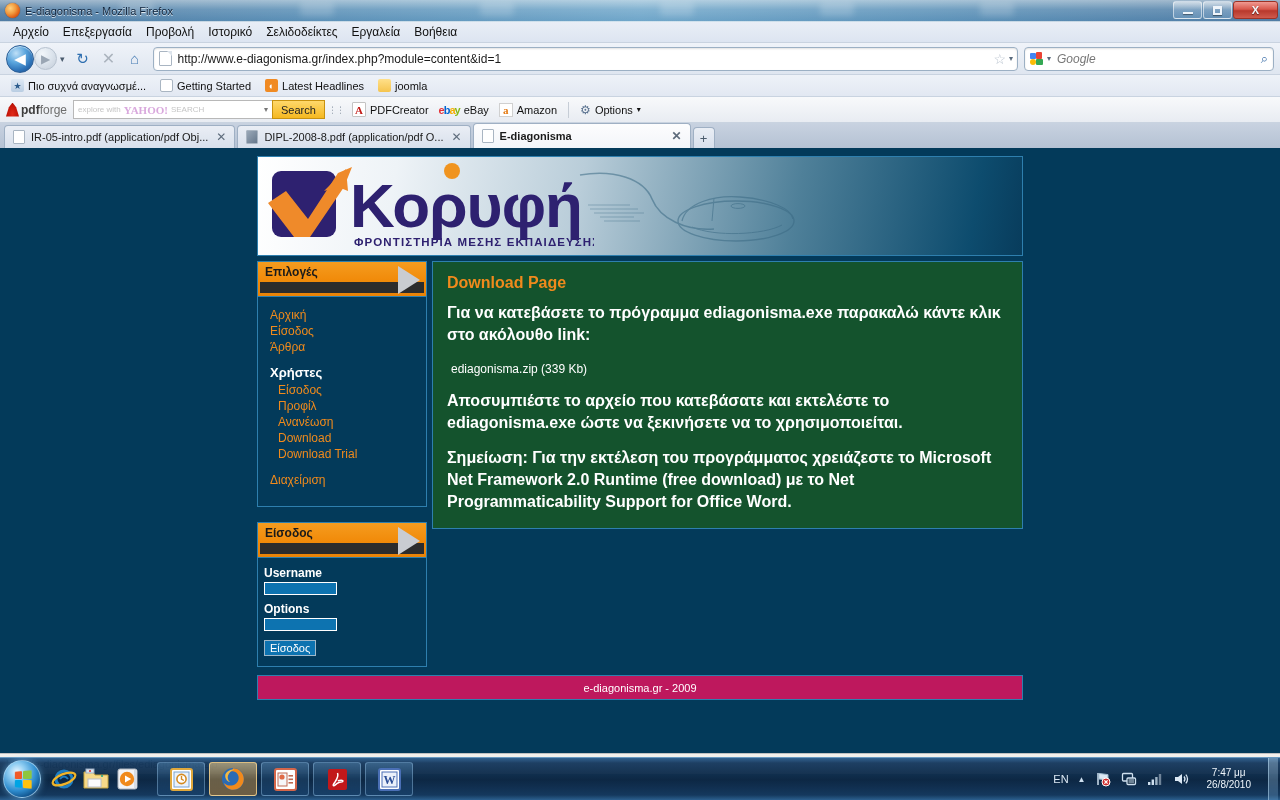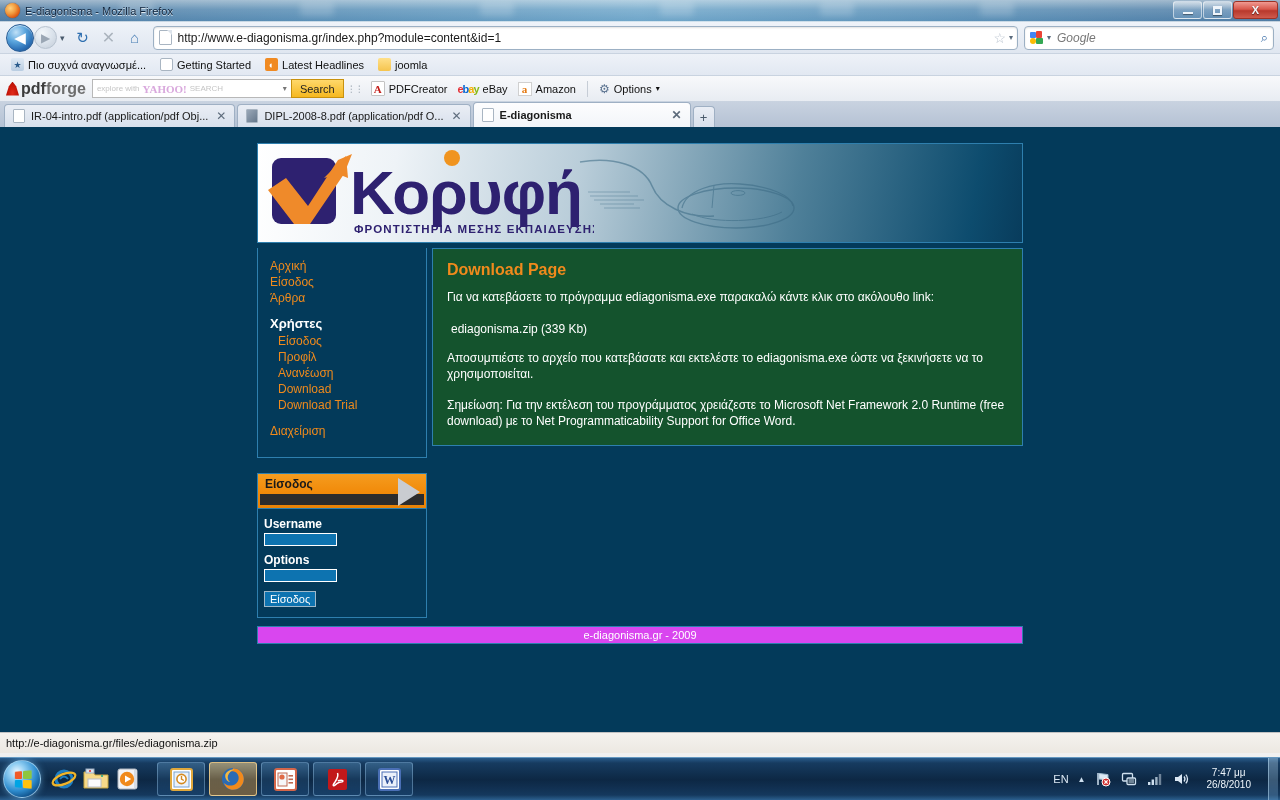--- a/index.html
+++ b/index.html
@@ -189,21 +189,21 @@
     background: linear-gradient(180deg,#f8f9fb 0%, #e8ecf2 100%);
     display:flex; align-items:center; gap:0px; padding-left:2px;
     border-bottom:1px solid #c9d3e0;
   }
   .pdfforge-brand { display:flex; align-items:center; gap:2px; padding: 0 4px; }
   .pdfforge-flame {
     width:13px; height:14px;
     background: radial-gradient(ellipse at 50% 80%, #e02a1a 0%, #c41508 55%, #7d0d04 100%);
     clip-path: polygon(50% 0%, 78% 34%, 100% 100%, 0% 100%, 22% 34%);
   }
-  .pdfforge-txt { font-size:16px; color:#6d6d6d;font-weight:bold; }
+  .pdfforge-txt { font-size:12px; color:#6d6d6d; }
   .pdfforge-txt b { color:#3c3c3c; }
   #yahoo-search-box {
     width: 200px; height: 19px;
     background:#fff; border:1px solid #b8b8b8;
     display:flex; align-items:center; padding: 0 4px;
     margin-left: 2px;
   }
   .yh-ph { flex:1; display:flex; align-items:center; gap:3px; font-size:8px; color:#c5c5c5;}
   .yh-logo { font-size:11px; font-weight:bold; color:#d9a8dd; font-family:"Liberation Serif", serif;}
   .yh-caret { font-size:8px; color:#777; }
@@ -269,21 +269,21 @@
 
   
   #viewport {
     position: relative;
     height: 605px;
     background: #033a5a;
     overflow: hidden;
   }
   #site {
     width: 766px;
-    margin: 12px auto;
+    margin: 4px auto;
     position: relative;
     padding-top: 4px;
   }
 
   
   #banner {
     height: 100px;
     background: linear-gradient(100deg, #ffffff 0%, #eef3f7 18%, #b9cdd9 42%, #4f8099 70%, #0d4c6e 93%, #083c5c 100%);
     border: 1px solid #2e7fae;
     position: relative;
@@ -371,34 +371,34 @@
     background: #14532d;
     border: 1px solid #2e7fae;
     padding: 12px 14px 16px 14px;
     min-height: 170px;
   }
   #content-title {
     font-size: 16px; font-weight: bold; color: #f08a1c;
     margin: 0 0 10px 0;
   }
   .content-p {
-    font-size: 12px; color: #ffffff;
-    margin: 0 0 14px 0; line-height: 1.35;
+    font-size: 16px; color: #ffffff;
+    margin: 0 0 14px 0; line-height: 1.35; font-weight: bold;
   }
   #download-link {
     display:inline-block;
     font-size: 12px; font-weight: normal; color:#ffffff;
     text-decoration: none;
     margin: 0 0 14px 4px;
   }
 
   #footer-bar {
     margin-top: 8px;
-    height: 18px;
-    background: #d946ef;
+    height: 25px;
+    background: #be185d;
     border: 1px solid #2e7fae;
     display:flex; align-items:center; justify-content:center;
     font-size: 11px; color:#ffffff;
   }
 
   
   #statusbar {
     height: 21px;
     background: linear-gradient(180deg,#f5f2ee 0%, #ece8e2 100%);
     border-top: 1px solid #c2c2c2;
@@ -480,20 +480,29 @@
       <div class="win-btn">
           <i class="glyph-min"></i>
         </div>
       <div class="win-btn">
           <i class="glyph-max"></i>
         </div>
       <div class="win-btn close">X</div>
     </div>
   </div>
 
+  <div id="menubar">
+    <div class="menu-item"><span>Αρχείο</span></div>
+    <div class="menu-item"><span>Επεξεργασία</span></div>
+    <div class="menu-item"><span>Προβολή</span></div>
+    <div class="menu-item"><span>Ιστορικό</span></div>
+    <div class="menu-item"><span>Σελιδοδείκτες</span></div>
+    <div class="menu-item"><span>Εργαλεία</span></div>
+    <div class="menu-item"><span>Βοήθεια</span></div>
+  </div>
 
   <div id="navbar">
     <div class="nav-back">◀</div>
     <div class="nav-fwd">▶</div>
     <span class="nav-dropdown">▾</span>
     <div class="nav-icon-btn">↻</div>
     <div class="nav-icon-btn stop">✕</div>
     <div class="nav-icon-btn home">⌂</div>
     <div id="urlbar">
       <span class="page-icon"></span>
@@ -564,21 +573,21 @@
     <div class="pdf-item">
       <span class="ico-gear">⚙</span>
       <span>Options</span>
         <span style="font-size:8px;">▾</span>
     </div>
   </div>
 
   <div id="tabstrip">
     <div class="tab">
       <span class="tab-fav"></span>
-      <span class="tab-label">IR-04-intro.pdf (application/pdf Obj...</span>
+      <span class="tab-label">IR-05-intro.pdf (application/pdf Obj...</span>
       <span class="tab-close">✕</span>
     </div>
     <div class="tab">
       <span class="tab-fav img"></span>
       <span class="tab-label">DIPL-2008-8.pdf (application/pdf O...</span>
       <span class="tab-close">✕</span>
     </div>
     <div class="tab active" style="width:218px;">
       <span class="tab-fav"></span>
       <span class="tab-label" style="flex:1;">E-diagonisma</span>
@@ -613,20 +622,25 @@
           <circle cx="188" cy="10" r="8" fill="#f0941f"></circle>
           <text x="86" y="66" font-family="Liberation Sans, sans-serif" font-size="62" font-weight="bold" fill="#2e2170" letter-spacing="-1">Κορυφή</text>
           <text x="90" y="85" font-family="Liberation Sans, sans-serif" font-size="11.5" font-weight="bold" fill="#2e2170" letter-spacing="1.1">ΦΡΟΝΤΙΣΤΗΡΙΑ ΜΕΣΗΣ ΕΚΠΑΙΔΕΥΣΗΣ</text>
         </svg>
       </div>
 
       <div id="main-row">
 
         <div id="left-col">
 
+          <div class="panel-head">
+            <span class="chevron"></span>
+            <span class="bar-dark"></span>
+            <span class="head-label">Επιλογές</span>
+          </div>
           <div class="panel-body" id="menu-panel-body">
             <a class="menu-link">Αρχική</a>
             <a class="menu-link">Είσοδος</a>
             <a class="menu-link">Άρθρα</a>
             <div class="menu-group-title">Χρήστες</div>
             <a class="menu-link sub">Είσοδος</a>
             <a class="menu-link sub">Προφίλ</a>
             <a class="menu-link sub">Ανανέωση</a>
             <a class="menu-link sub">Download</a>
             <a class="menu-link sub">Download Trial</a>

